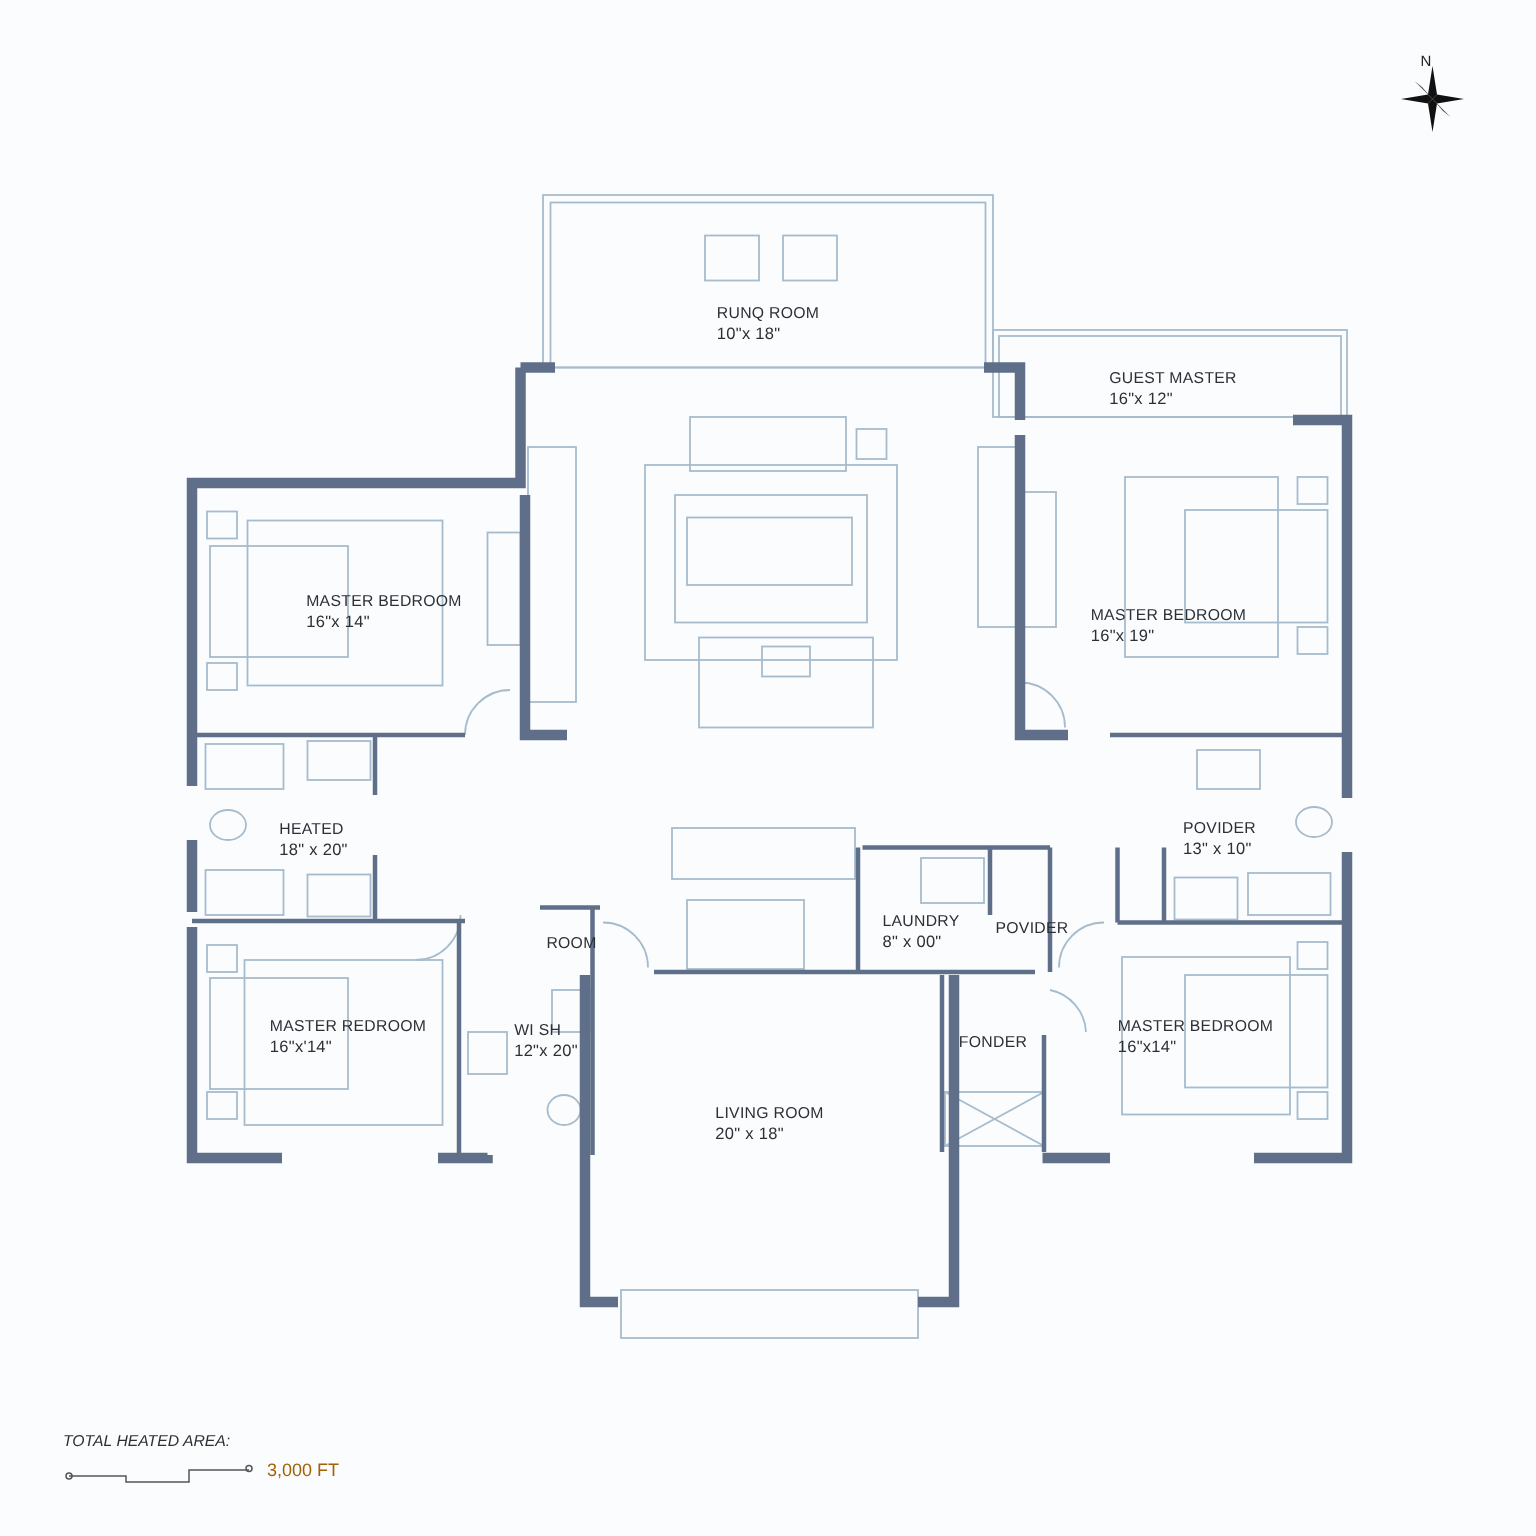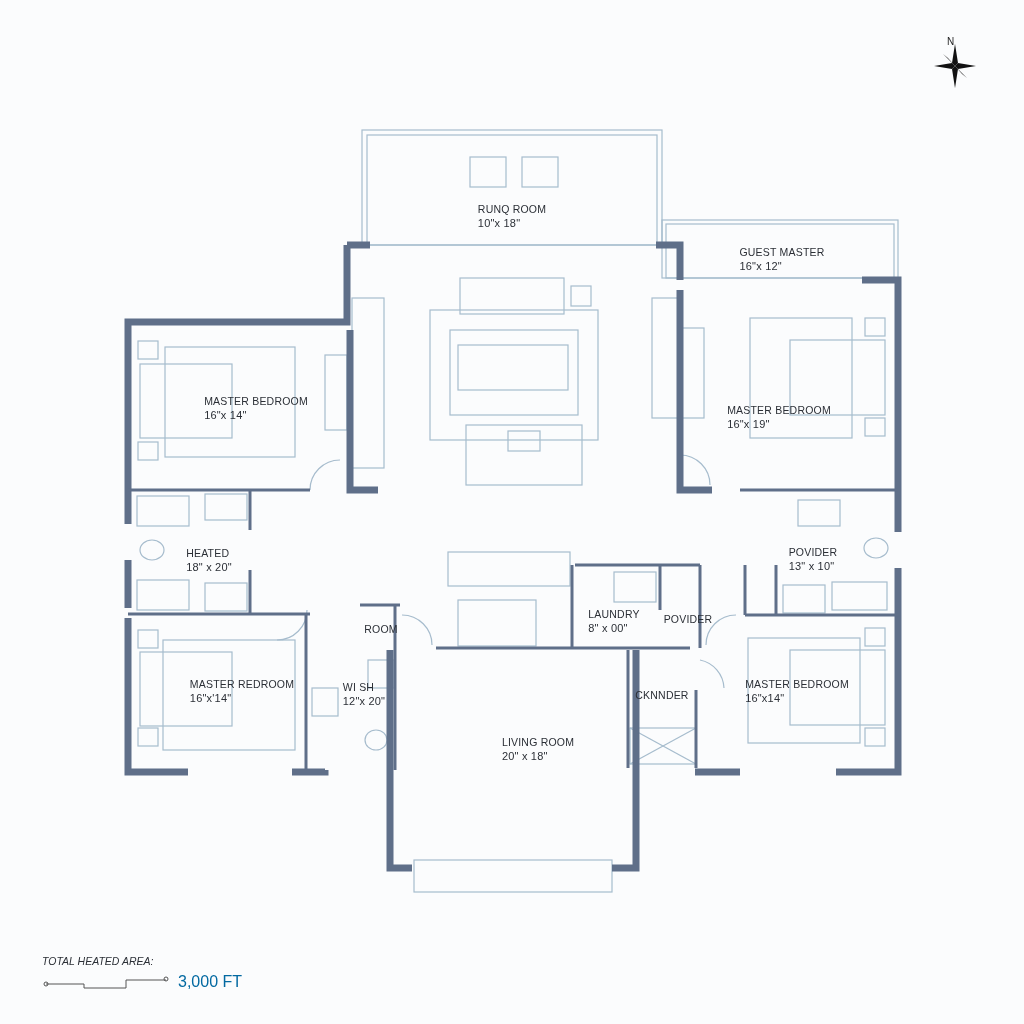--- a/index.html
+++ b/index.html
@@ -4,21 +4,21 @@
 <style>
   html,body{margin:0;padding:0;background:#fbfcfd;}
   body{width:1024px;height:1024px;position:relative;overflow:hidden;font-family:"Liberation Sans",sans-serif;}
   svg.plan{position:absolute;left:0;top:0;}
   .lbl{position:absolute;text-align:left;color:#2b2f36;font-size:10.5px;line-height:14px;letter-spacing:0.2px;white-space:nowrap;transform:translateX(-50%);}
   .lbl span{display:block;}
   .lbl .dim{font-size:11px;}
   .compass{position:absolute;left:930px;top:36px;width:50px;height:60px;}
   .compass-n{position:absolute;left:947px;top:36px;font-size:10px;color:#222;}
   .legend{position:absolute;left:42px;top:955px;font-size:10.5px;color:#2b2f36;font-style:italic;}
-  .legend-value{position:absolute;left:178px;top:973px;font-size:16px;color:#0369a1;text-align:right;}
+  .legend-value{position:absolute;left:178px;top:973px;font-size:12px;color:#a16207;text-align:right;}
   .scalebar{position:absolute;left:42px;top:972px;}
 </style>
 </head>
 <body>
 
 <svg class="plan" width="1024" height="1024" viewBox="0 0 1024 1024">
   <g fill="none" stroke="#a6bccd" stroke-width="1.2">
 
     <rect x="362" y="130" width="300" height="115"></rect>
     <rect x="367" y="135" width="290" height="110"></rect>
@@ -163,36 +163,36 @@
 <div class="lbl" style="left:614px;top:607px">
     <span>LAUNDRY</span>
     <span class="dim">8" x 00"</span>
   </div>
 <div class="lbl" style="left:688px;top:612px">
     <span>POVIDER</span>
   </div>
 <div class="lbl" style="left:381px;top:622px">
     <span>ROOM</span>
   </div>
-<div class="lbl" style="left:242px;top:677px">
+<div class="lbl" style="left:232px;top:677px">
     <span>MASTER REDROOM</span>
     <span class="dim">16"x'14"</span>
   </div>
 <div class="lbl" style="left:364px;top:680px">
     <span>WI SH</span>
     <span class="dim">12"x 20"</span>
   </div>
 <div class="lbl" style="left:662px;top:688px">
-    <span>CKNNDER</span>
+    <span>FONDER</span>
   </div>
 <div class="lbl" style="left:797px;top:677px">
     <span>MASTER BEDROOM</span>
     <span class="dim">16"x14"</span>
   </div>
-<div class="lbl" style="left:538px;top:735px">
+<div class="lbl" style="left:513px;top:735px">
     <span>LIVING ROOM</span>
     <span class="dim">20" x 18"</span>
   </div>
 
 <div class="legend">TOTAL HEATED AREA:</div>
 <svg class="scalebar" width="130" height="20" viewBox="0 0 130 20">
   <polyline points="4,12 42,12 42,16 84,16 84,8 124,8" fill="none" stroke="#555" stroke-width="1"></polyline>
   <circle cx="4" cy="12" r="2" fill="none" stroke="#555"></circle>
   <circle cx="124" cy="7" r="2" fill="none" stroke="#555"></circle>
 </svg>

